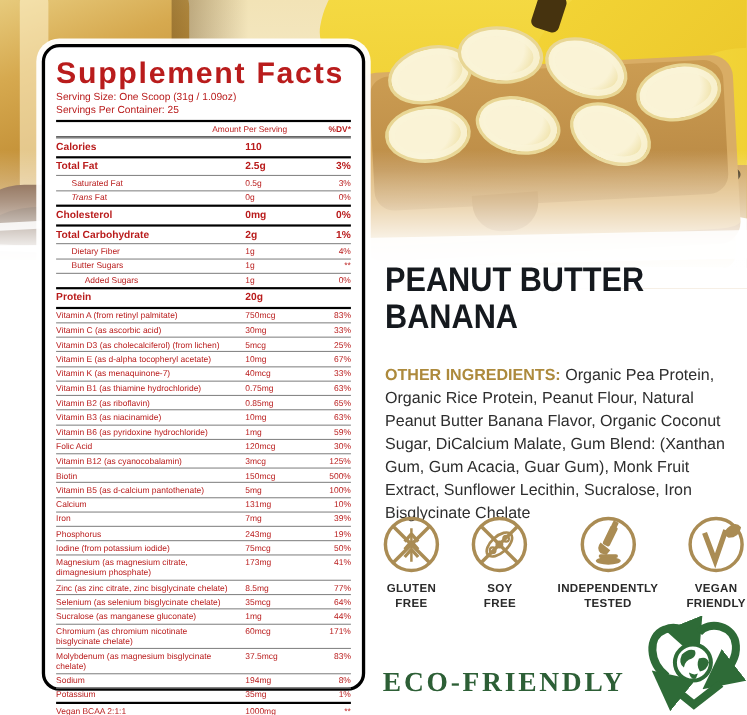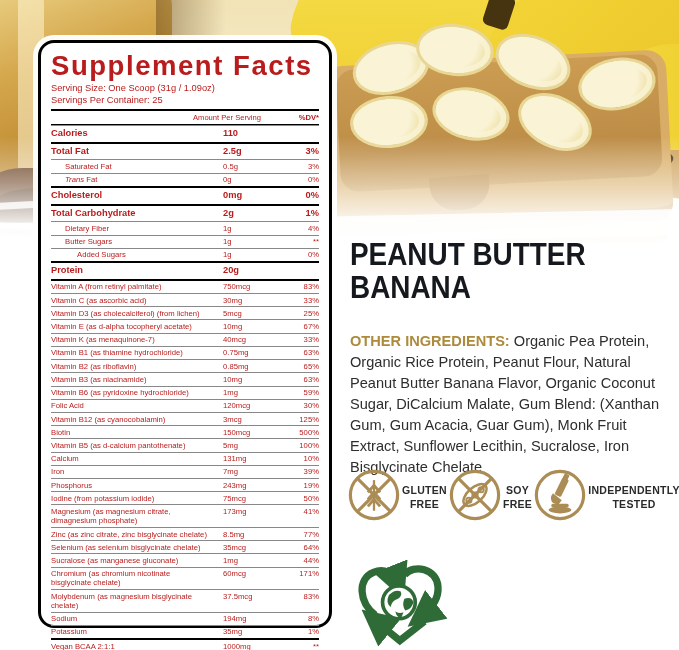--- a/index.html
+++ b/index.html
@@ -51,21 +51,21 @@
   .c-name.ind2 { padding-left:26px; }
   .c-amt { width:62px; text-align:left; }
   .c-dv { width:34px; text-align:right; }
 
   
   .flavor { position:absolute; left:350px; top:239px; z-index:4; font-weight:700; font-size:31px; line-height:1.05; letter-spacing:0; color:#15191e; transform:scaleX(.9); transform-origin:left; }
   .ingredients { position:absolute; left:350px; top:331px; width:324px; z-index:4; font-size:14.6px; line-height:1.44; color:#2e2e2e; }
   .ingredients .gold { font-weight:700; color:#ad8a3c; }
 
   .badges { position:absolute; left:346px; top:467px; width:333px; display:flex; justify-content:space-between; align-items:flex-start; z-index:4; }
-  .badge { display:flex; align-items:center; }
+  .badge { display:flex; flex-direction:column; align-items:center; }
   .badge svg { width:56px; height:56px; display:block; }
   .badge-label { margin-top:6px; font-size:10.5px; font-weight:700; color:#2a2a2a; text-align:center; line-height:1.3; letter-spacing:.3px; }
 
   .eco { position:absolute; left:348px; top:560px; width:331px; display:flex; align-items:center; justify-content:space-between; z-index:4; }
   .eco-label { font-family:"Liberation Serif", serif; font-weight:700; font-size:25px; letter-spacing:2.5px; color:#2d5f36; padding-top:30px; }
   .eco svg { width:100px; height:92px; display:block; }
 </style>
 </head>
 <body>
 
@@ -362,20 +362,21 @@
         <path d="M41 18 q10 -12 17 -4 q-2 11 -13 11 q-5 -2 -4 -7 Z" fill="#aa8c54"></path>
       </svg>
       <div class="badge-label">
         <div>VEGAN</div>
         <div>FRIENDLY</div>
       </div>
     </div>
   </div>
 
   <div class="eco">
+    <div class="eco-label">ECO-FRIENDLY</div>
     <svg viewBox="0 0 110 100">
       <defs>
         <marker id="ah" markerWidth="5" markerHeight="5" refX="2.4" refY="2.5" orient="auto">
           <path d="M0,0 L5,2.5 L0,5 Z" fill="#2e6b37"></path>
         </marker>
       </defs>
       <path d="M30 60 C12 46 10 20 28 13 C40 8 50 14 54 24" fill="none" stroke="#2e6b37" stroke-width="8" marker-end="url(#ah)"></path>
       <path d="M62 16 C72 3 98 9 99 29 C100 43 91 53 82 60" fill="none" stroke="#2e6b37" stroke-width="8" marker-end="url(#ah)"></path>
       <path d="M84 67 L57 88 L31 67" fill="none" stroke="#2e6b37" stroke-width="8" marker-end="url(#ah)"></path>
       <circle cx="56" cy="46" r="18" fill="#fff" stroke="#2e6b37" stroke-width="4"></circle>

